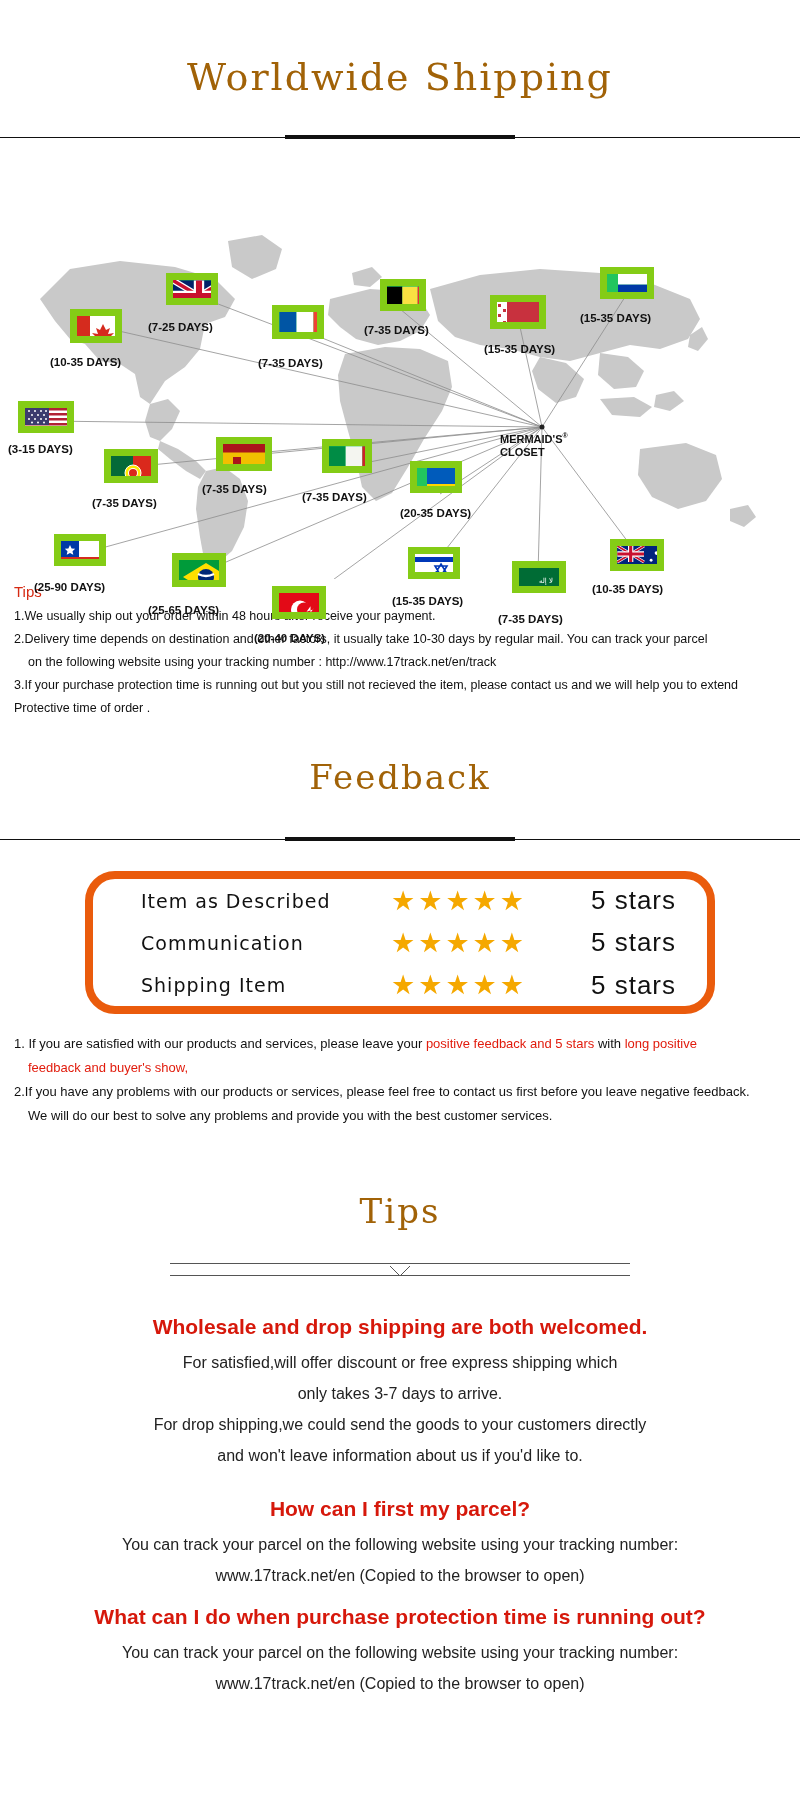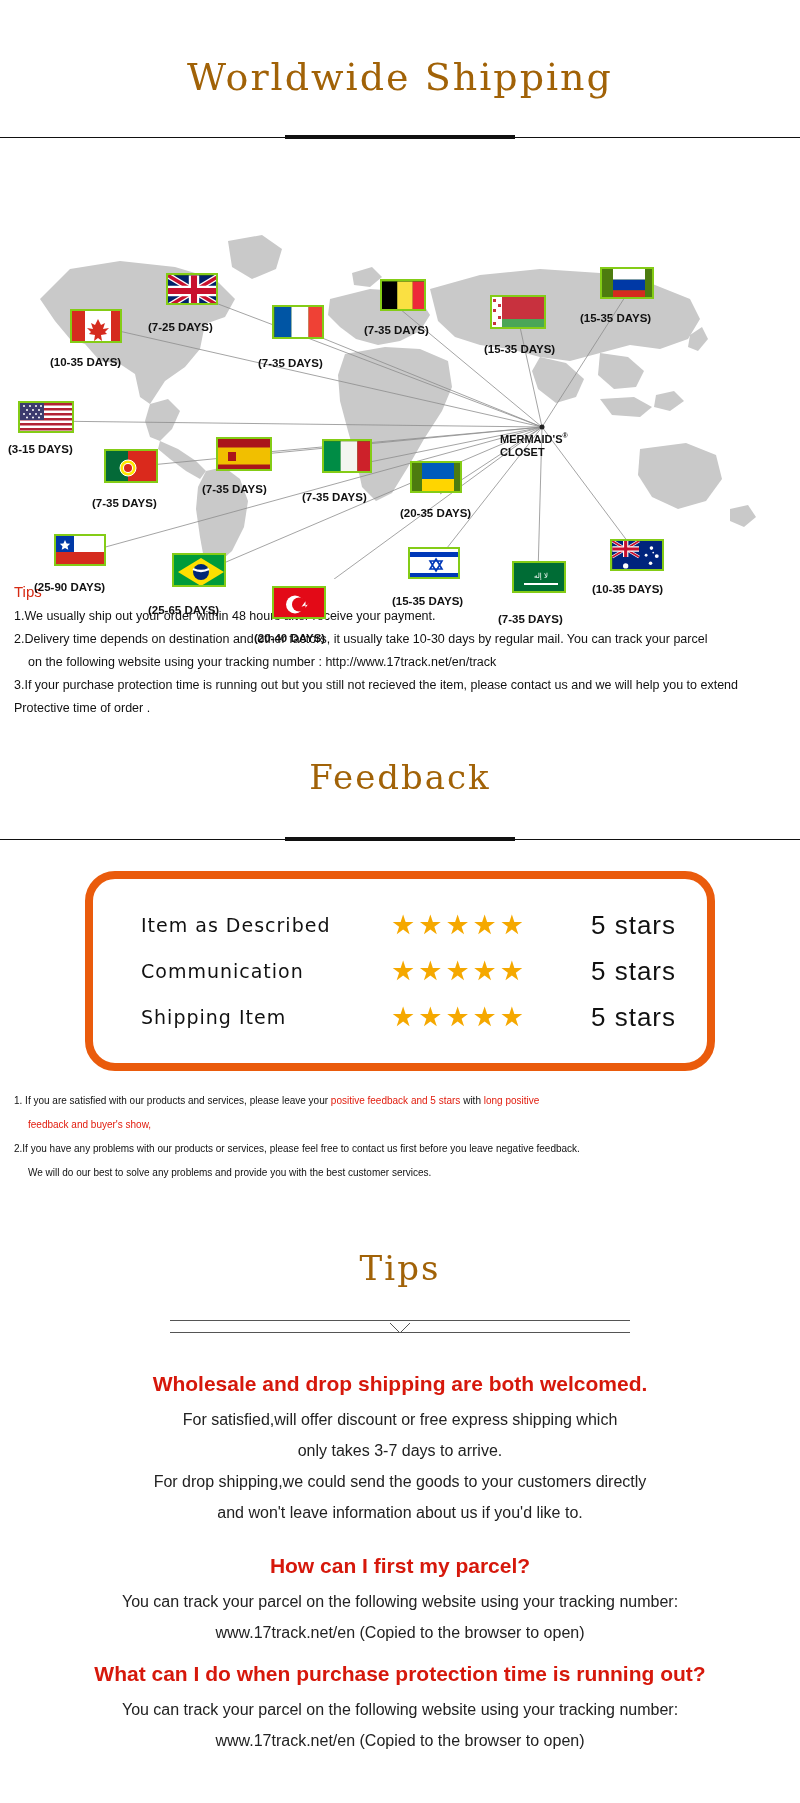--- a/index.html
+++ b/index.html
@@ -25,23 +25,23 @@
   .title-ws { font-size:38px; padding-top:30px; padding-bottom:6px; }
   .rule-wrap { position:relative; height:14px; }
   .rule-thin { position:absolute; left:0; right:0; top:6px; height:1px; background:#111; }
   .rule-thick { position:absolute; left:285px; width:230px; top:4px; height:4px; background:#111; }
 
   
   .map-section { position:relative; width:800px; height:430px; margin-top:4px; }
   .map-svg { position:absolute; left:0; top:0; }
   .flag {
     position:absolute;
-    border:2px solid #84cc16;
+    border:7px solid #84cc16;
     overflow:hidden;
-    background:#4d7c0f;
+    background:#22c55e;
   }
   .days {
     position:absolute;
     font-size:11.5px;
     font-weight:bold;
     color:#111;
     white-space:nowrap;
     font-family:"Liberation Sans", sans-serif;
   }
   .brand {
@@ -66,40 +66,40 @@
 
   
   .title-fb { font-size:34px; padding-top:10px; padding-bottom:6px; }
   .rule-wrap-fb { position:relative; height:16px; }
   .rule-wrap-fb .rule-thin { top:8px; }
   .rule-wrap-fb .rule-thick { left:285px; width:230px; top:6px; }
 
   .fb-box {
     margin:24px auto 0 auto;
     width:630px;
-    height:200px;
+    height:143px;
     border:8px solid #ea5b0c;
     border-radius:30px;
     display:flex;
     flex-direction:column;
     justify-content:center;
     padding: 0 10px 0 48px;
   }
   .fb-row { display:flex; align-items:center; height:46px; }
   .fb-name {
     width:250px;
     font-size:19px;
     letter-spacing:1px;
     font-family:"DejaVu Sans", sans-serif;
     color:#111;
   }
   .fb-stars { width:200px; color:#f5a800; font-size:27px; letter-spacing:3px; line-height:28px; }
   .fb-score { font-size:26px; color:#111; letter-spacing:1px; }
 
-  .fb-notes { margin:18px 14px 8px 14px; font-size:10px; line-height:24px; color:#111; }
+  .fb-notes { margin:18px 14px 8px 14px; font-size:13px; line-height:24px; color:#111; }
   .fb-notes p { margin:0; }
   .red { color:#e11b0c; }
 
   
   .title-tips { font-size:34px; padding-top:34px; padding-bottom:2px; }
   .tips-rule { position:relative; width:460px; height:26px; margin:6px auto 0 auto; }
   .tips-rule .l1 { position:absolute; left:0; right:0; top:2px; height:1px; background:#555; }
   .tips-rule .l2 { position:absolute; left:0; right:0; top:14px; height:1px; background:#555; }
   .chev-v {
     position:absolute; left:50%; top:4px; margin-left:-11px;

